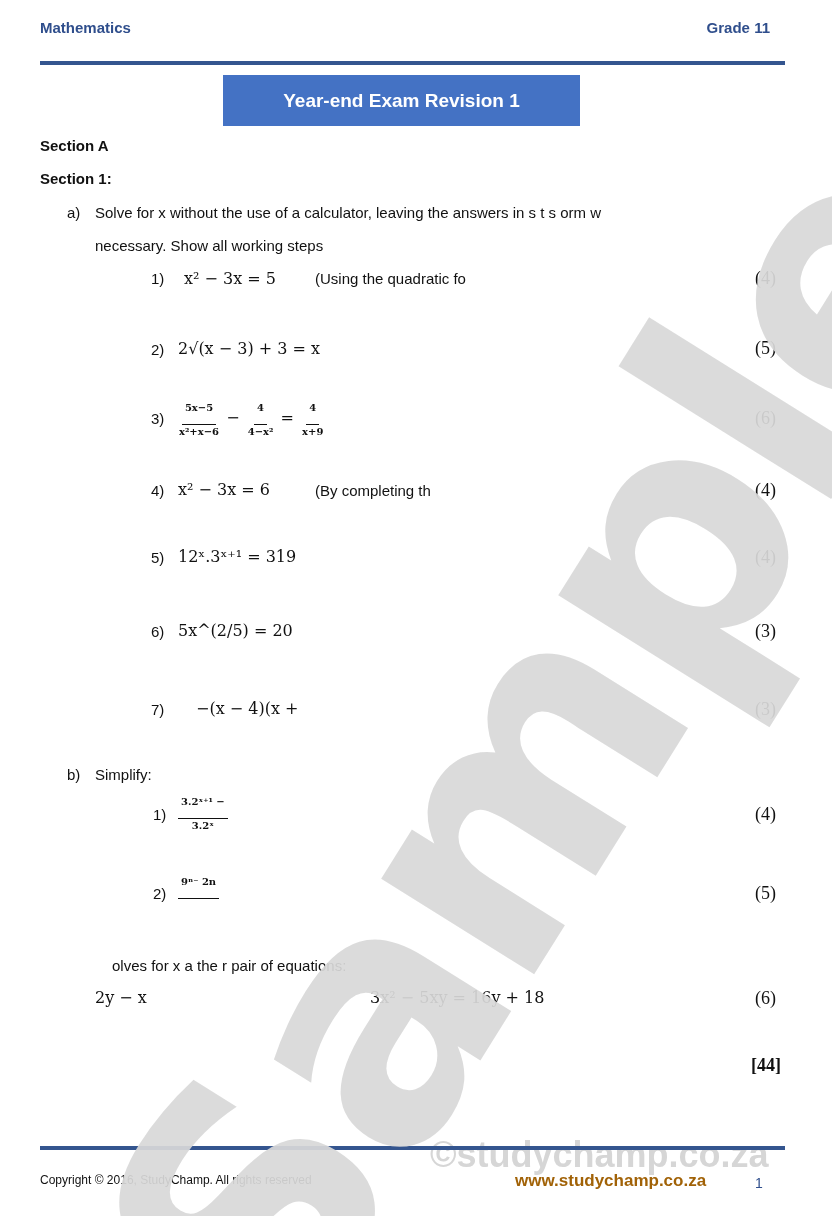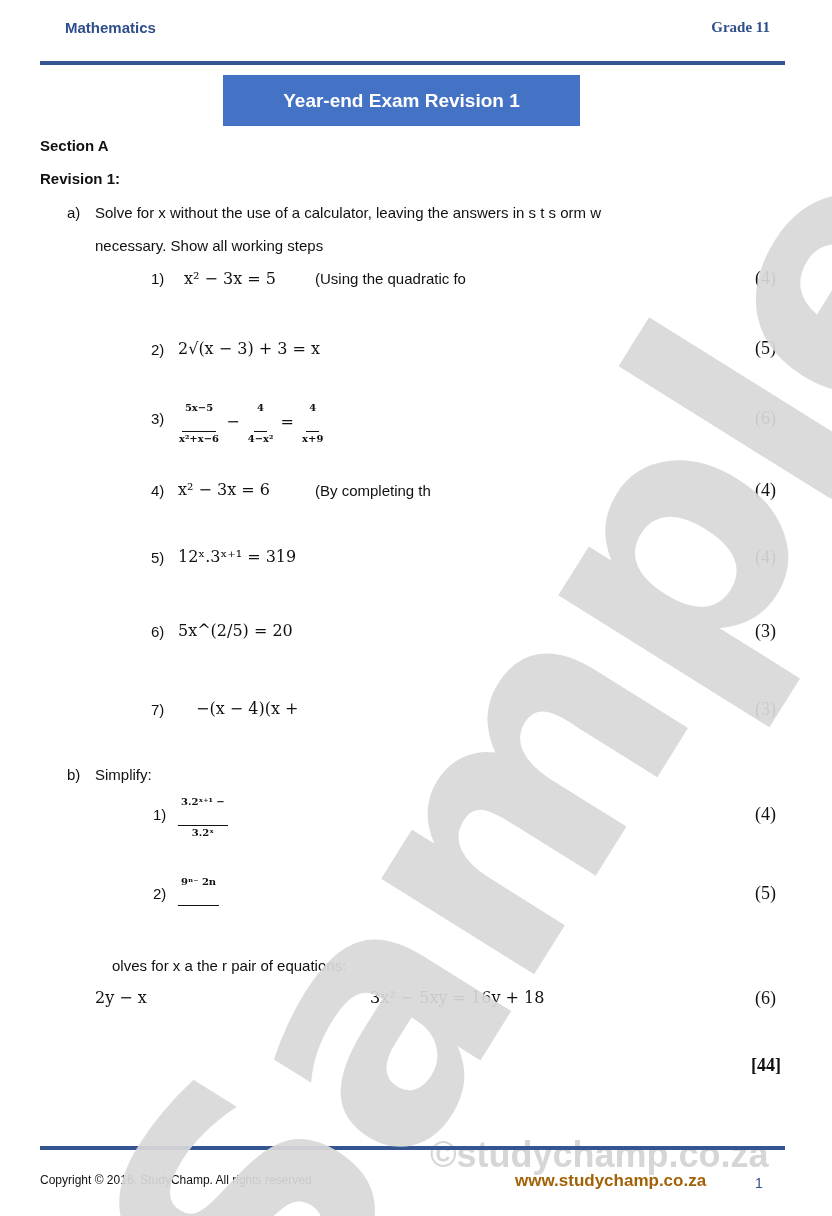--- a/index.html
+++ b/index.html
@@ -1,46 +1,46 @@
 <!DOCTYPE html>
 <html><head>
 <meta charset="utf-8">
 <style>
   html,body{margin:0;padding:0;background:#fff;}
   body{width:832px;height:1216px;position:relative;overflow:hidden;font-family:"Liberation Sans",sans-serif;color:#111;}
   .hdr{position:absolute;top:19px;font-weight:bold;font-size:15px;color:#2f4e8c;}
-  .hdr-left{left:40px;margin-left:25px;} .hdr-right{right:62px;font-family:Liberation Serif, serif;}
+  .hdr-left{left:40px;} .hdr-right{right:62px;}
   .rule{position:absolute;left:40px;width:745px;height:4px;background:#34558f;}
   .title-box{position:absolute;left:223px;top:75px;width:357px;height:51px;background:#4472c4;color:#fff;font-weight:bold;font-size:19px;display:flex;align-items:center;justify-content:center;}
   .t{position:absolute;font-size:15px;white-space:nowrap;}
   .b{font-weight:bold;}
   .math{font-family:"DejaVu Serif","Liberation Serif",serif;font-size:16px;}
   .mark{position:absolute;left:755px;font-family:"Liberation Serif",serif;font-size:18px;}
   .frac{display:inline-flex;flex-direction:column;align-items:center;vertical-align:middle;font-size:10px;font-weight:bold;font-family:"DejaVu Serif",serif;}
-  .frac .num{border-bottom:1px solid #111;padding:0 3px 18px;}
+  .frac .num{border-bottom:1px solid #111;padding:0 3px 11px;}
   .frac .den{padding:1px 3px 0;}
   .watermark{position:absolute;left:-120px;top:560px;font-family:"DejaVu Sans",sans-serif;font-weight:bold;font-size:330px;color:#d9d9d9;transform:rotate(-58deg);transform-origin:center;opacity:0.92;pointer-events:none;letter-spacing:-10px;z-index:5;}
   .content{position:relative;z-index:2;}
   .footer-copy{position:absolute;left:40px;top:1173px;font-size:12px;}
   .footer-url{position:absolute;left:515px;top:1171px;font-size:17px;font-weight:bold;color:#a16207;}
   .footer-page{position:absolute;left:755px;top:1175px;font-size:14px;color:#2f4e8c;}
   .footer-wm{position:absolute;left:430px;top:1134px;font-size:36px;font-weight:bold;color:#d6d6d6;z-index:1;}
 </style>
 </head>
 <body>
 
 <div class="content">
   <div class="hdr hdr-left">Mathematics</div>
   <div class="hdr hdr-right">Grade 11</div>
   <div class="rule" style="top:61px"></div>
 
   <div class="title-box">Year-end Exam Revision 1</div>
 
   <div class="t b" style="left:40px;top:137px">Section A</div>
-  <div class="t b" style="left:40px;top:170px">Revision 1:</div>
+  <div class="t b" style="left:40px;top:170px">Section 1:</div>
 
   <div class="t" style="left:67px;top:204px">a)</div>
   <div class="t" style="left:95px;top:204px">Solve for x without the use of a calculator, leaving the answers in s        t s    orm w</div>
   <div class="t" style="left:95px;top:237px">necessary. Show all working steps</div>
 
   <div class="t" style="left:151px;top:270px">1)</div>
   <div class="t math" style="left:184px;top:269px">x² − 3x = 5</div>
   <div class="t" style="left:315px;top:270px">(Using the quadratic fo</div>
   <div class="mark" style="top:268px">(4)</div>
 

